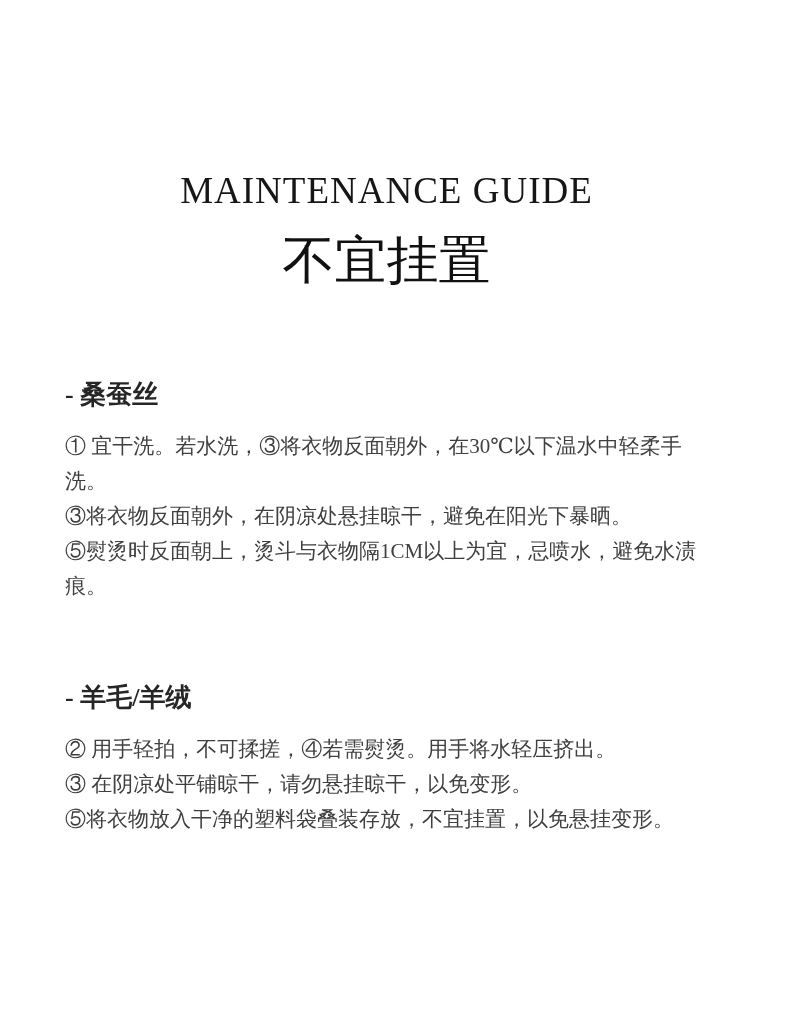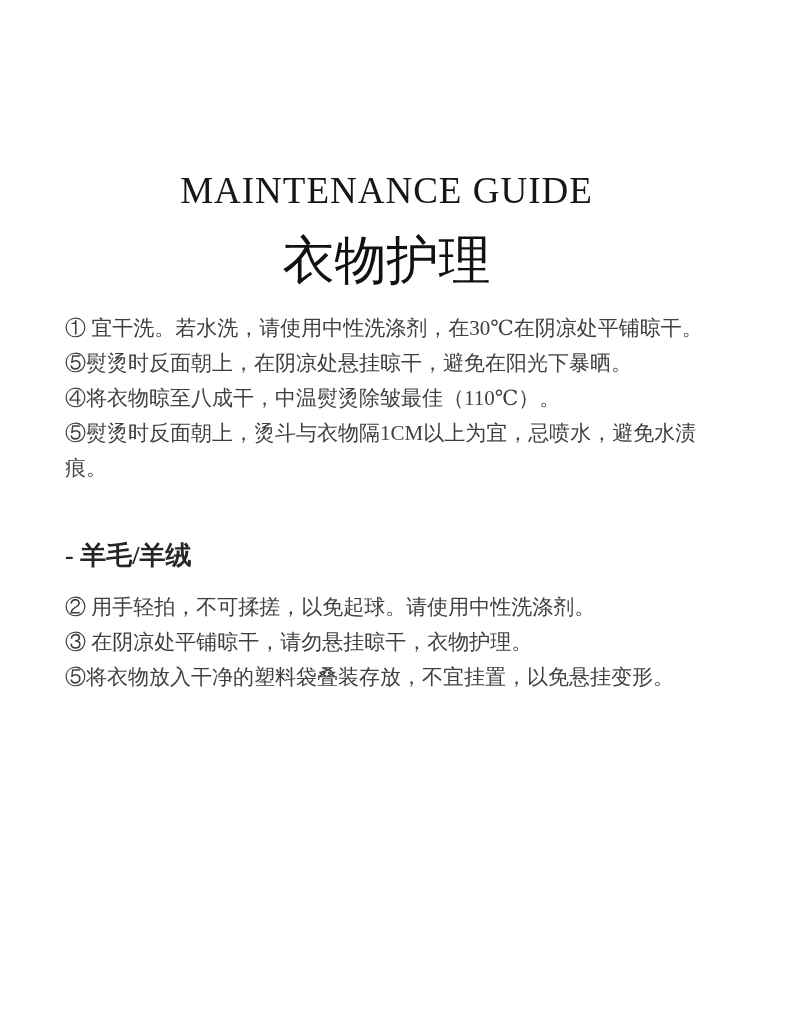--- a/index.html
+++ b/index.html
@@ -37,55 +37,55 @@
     color: #111111;
   }
   .section-heading {
     margin: 0;
     font-size: 26px;
     line-height: 34px;
     font-weight: 700;
     color: #262626;
   }
   .section-silk .section-heading { margin-top: 84px; }
-  .section-wool .section-heading { margin-top: 53px; }
+  .section-wool .section-heading { margin-top: 77px; }
   .items {
     margin-top: 17px;
     max-width: 670px;
   }
   .care-item {
     margin: 0;
     font-size: 21px;
     line-height: 35px;
     font-weight: 400;
     color: #3f3f3f;
     word-break: break-all;
   }
 </style>
 </head>
 <body>
 
 <div class="page">
 
   <h1 class="title-en">MAINTENANCE GUIDE</h1>
 
-  <h2 class="title-zh">衣物护理</h2>
+  <h2 class="title-zh">不宜挂置</h2>
 
   <section class="section section-silk">
+    <h3 class="section-heading">- 桑蚕丝</h3>
     <div class="items">
-      <p class="care-item">① 宜干洗。若水洗，请使用中性洗涤剂，在30℃在阴凉处平铺晾干。</p>
-      <p class="care-item">⑤熨烫时反面朝上，在阴凉处悬挂晾干，避免在阳光下暴晒。</p>
-      <p class="care-item">④将衣物晾至八成干，中温熨烫除皱最佳（110℃）。</p>
+      <p class="care-item">① 宜干洗。若水洗，③将衣物反面朝外，在30℃以下温水中轻柔手洗。</p>
+      <p class="care-item">③将衣物反面朝外，在阴凉处悬挂晾干，避免在阳光下暴晒。</p>
       <p class="care-item">⑤熨烫时反面朝上，烫斗与衣物隔1CM以上为宜，忌喷水，避免水渍痕。</p>
     </div>
   </section>
 
   <section class="section section-wool">
     <h3 class="section-heading">- 羊毛/羊绒</h3>
     <div class="items">
-      <p class="care-item">② 用手轻拍，不可揉搓，以免起球。请使用中性洗涤剂。</p>
-      <p class="care-item">③ 在阴凉处平铺晾干，请勿悬挂晾干，衣物护理。</p>
+      <p class="care-item">② 用手轻拍，不可揉搓，④若需熨烫。用手将水轻压挤出。</p>
+      <p class="care-item">③ 在阴凉处平铺晾干，请勿悬挂晾干，以免变形。</p>
       <p class="care-item">⑤将衣物放入干净的塑料袋叠装存放，不宜挂置，以免悬挂变形。</p>
 
     </div>
   </section>
 
 </div>
 
 </body></html>

